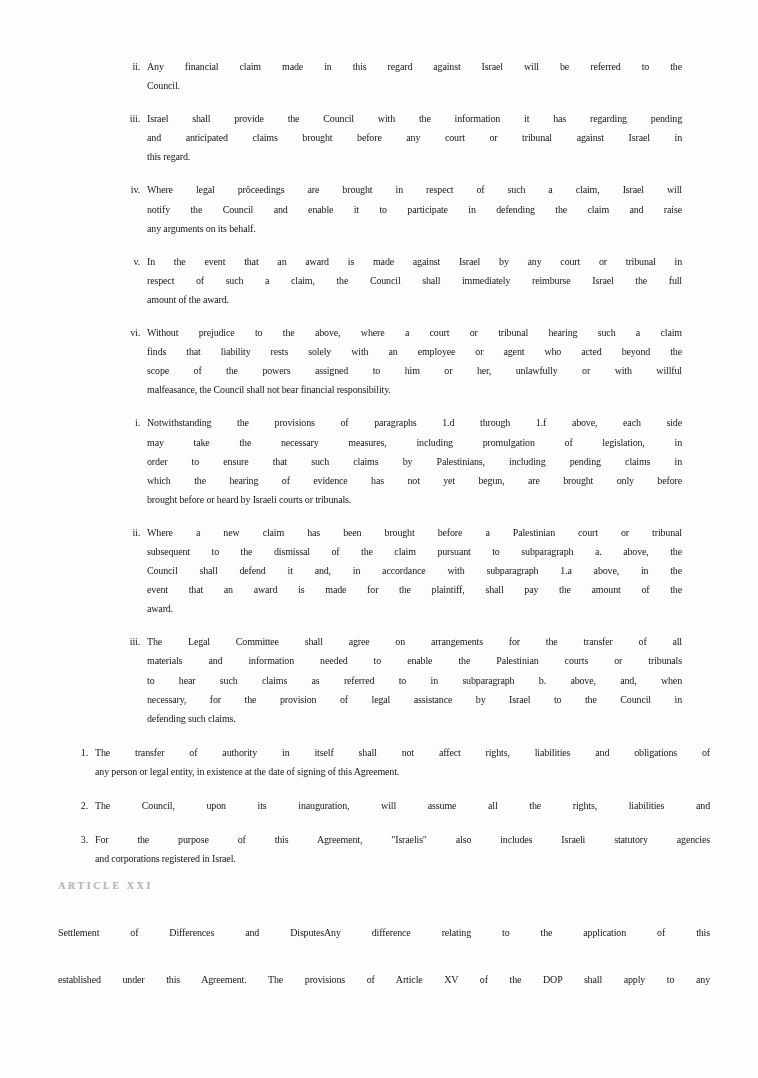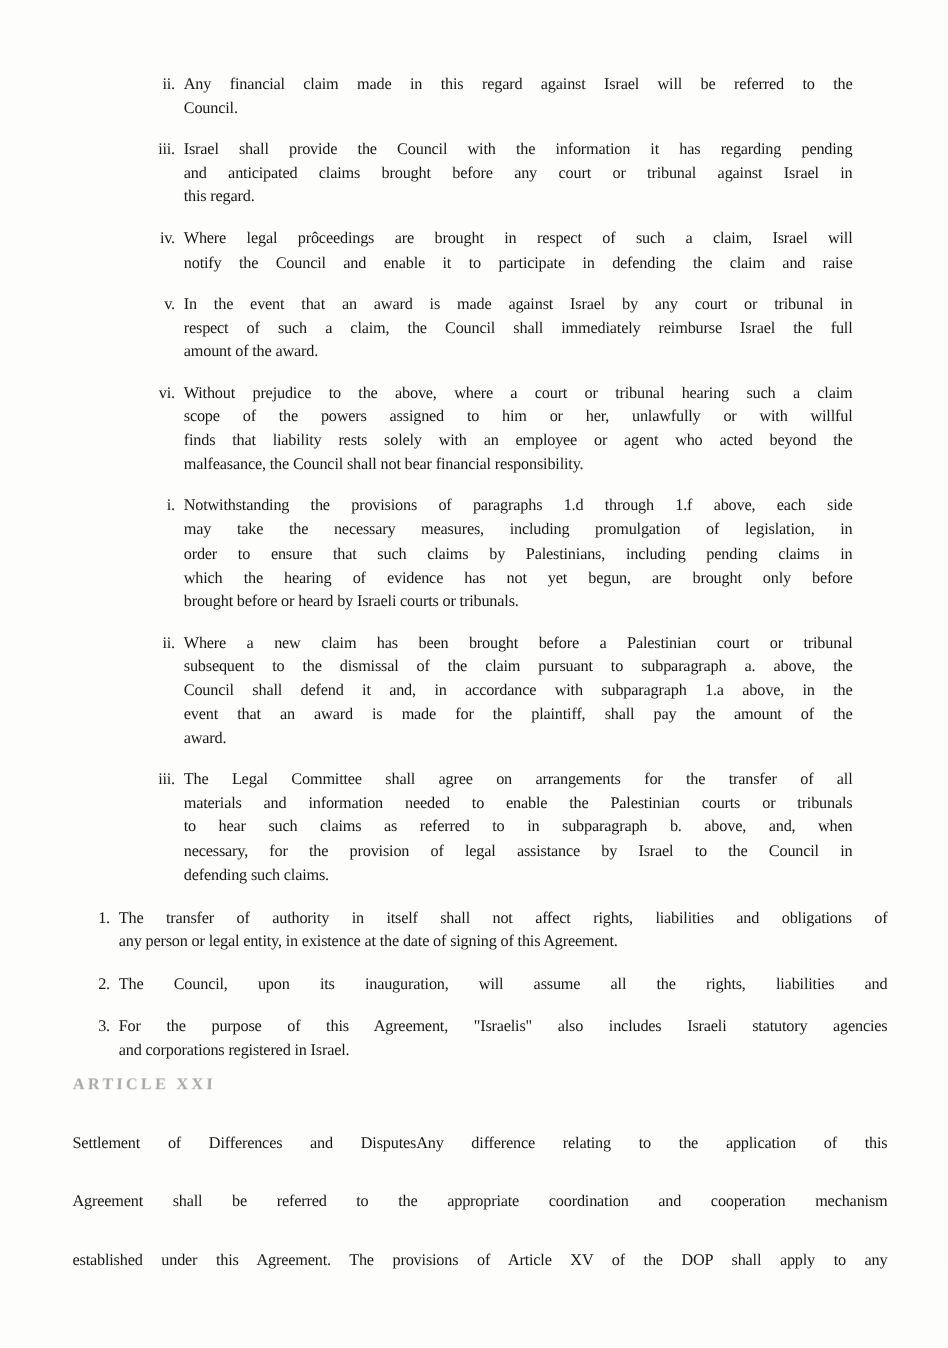--- a/index.html
+++ b/index.html
@@ -8,21 +8,21 @@
     --faded: #6f6f6f;
   }
   * { margin: 0; padding: 0; box-sizing: border-box; }
   html, body { background: #ffffff; }
   .page {
     position: relative;
     width: 758px;
     height: 1078px;
     background: var(--paper);
     font-family: "Liberation Serif", serif;
-    font-size: 13px;
+    font-size: 10px;
     line-height: 19.1px;
     letter-spacing: -0.15px;
     color: var(--text);
     overflow: hidden;
   }
   .doc { position: absolute; top: 57px; left: 0; width: 758px; }
 
   .roman-section { margin-left: 147px; width: 535px; }
   .numbered-section { margin-left: 95px; width: 615px; margin-top: 15px; }
 
@@ -70,32 +70,33 @@
         <div class="list-item">
           <span class="marker">iii.</span>
           <div class="line">Israel shall provide the Council with the information it has regarding pending</div>
           <div class="line">and anticipated claims brought before any court or tribunal against Israel in</div>
           <div class="line last">this regard.</div>
         </div>
         <div class="list-item">
           <span class="marker">iv.</span>
           <div class="line">Where legal prôceedings are brought in respect of such a claim, Israel will</div>
           <div class="line">notify the Council and enable it to participate in defending the claim and raise</div>
+          <div class="line last">any arguments on its behalf.</div>
         </div>
         <div class="list-item">
           <span class="marker">v.</span>
           <div class="line">In the event that an award is made against Israel by any court or tribunal in</div>
           <div class="line">respect of such a claim, the Council shall immediately reimburse Israel the full</div>
           <div class="line last">amount of the award.</div>
         </div>
         <div class="list-item">
           <span class="marker">vi.</span>
           <div class="line">Without prejudice to the above, where a court or tribunal hearing such a claim</div>
+          <div class="line">finds that liability rests solely with an employee or agent who acted beyond the</div>
           <div class="line">scope of the powers assigned to him or her, unlawfully or with willful</div>
-          <div class="line">finds that liability rests solely with an employee or agent who acted beyond the</div>
           <div class="line last">malfeasance, the Council shall not bear financial responsibility.</div>
         </div>
         <div class="list-item">
           <span class="marker">i.</span>
           <div class="line">Notwithstanding the provisions of paragraphs 1.d through 1.f above, each side</div>
           <div class="line">may take the necessary measures, including promulgation of legislation, in</div>
           <div class="line">order to ensure that such claims by Palestinians, including pending claims in</div>
           <div class="line">which the hearing of evidence has not yet begun, are brought only before</div>
           <div class="line last">brought before or heard by Israeli courts or tribunals.</div>
         </div>
@@ -131,18 +132,17 @@
           <span class="marker">3.</span>
           <div class="line">For the purpose of this Agreement, "Israelis" also includes Israeli statutory agencies</div>
           <div class="line last">and corporations registered in Israel.</div>
         </div>
       </section>
 
     <div class="article-heading">ARTICLE XXI</div>
 
     <div class="closing">
         <div class="line">Settlement of Differences and DisputesAny difference relating to the application of this</div>
-        <div class="line">Agreement shall be referred to the appropriate coordination and cooperation mechanism</div>
         <div class="line">established under this Agreement. The provisions of Article XV of the DOP shall apply to any</div>
       </div>
 
   </div>
 </div>
 
 </body></html>

